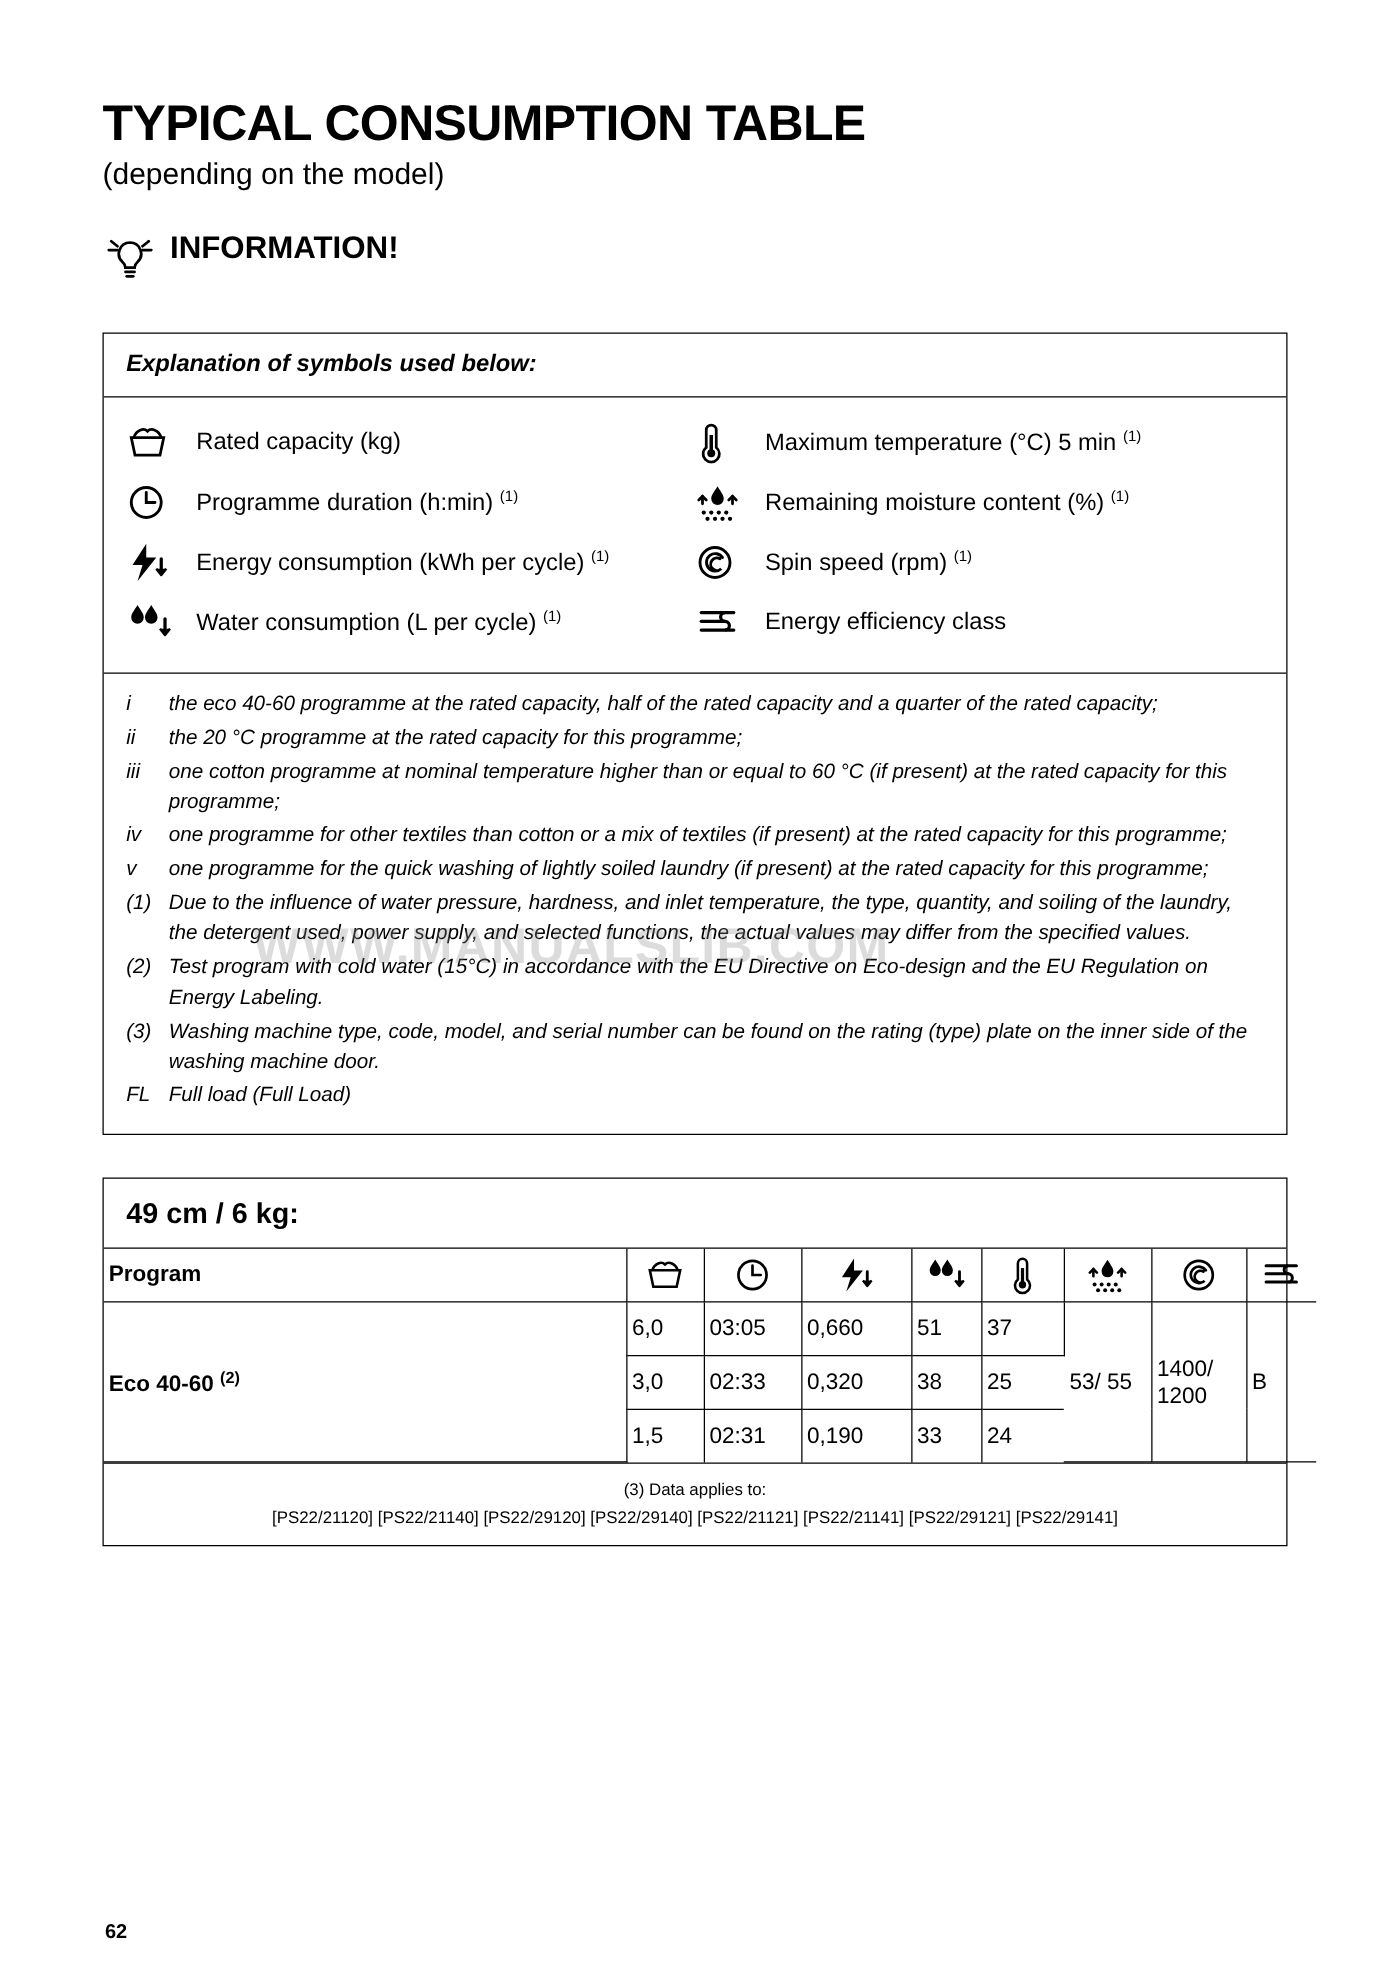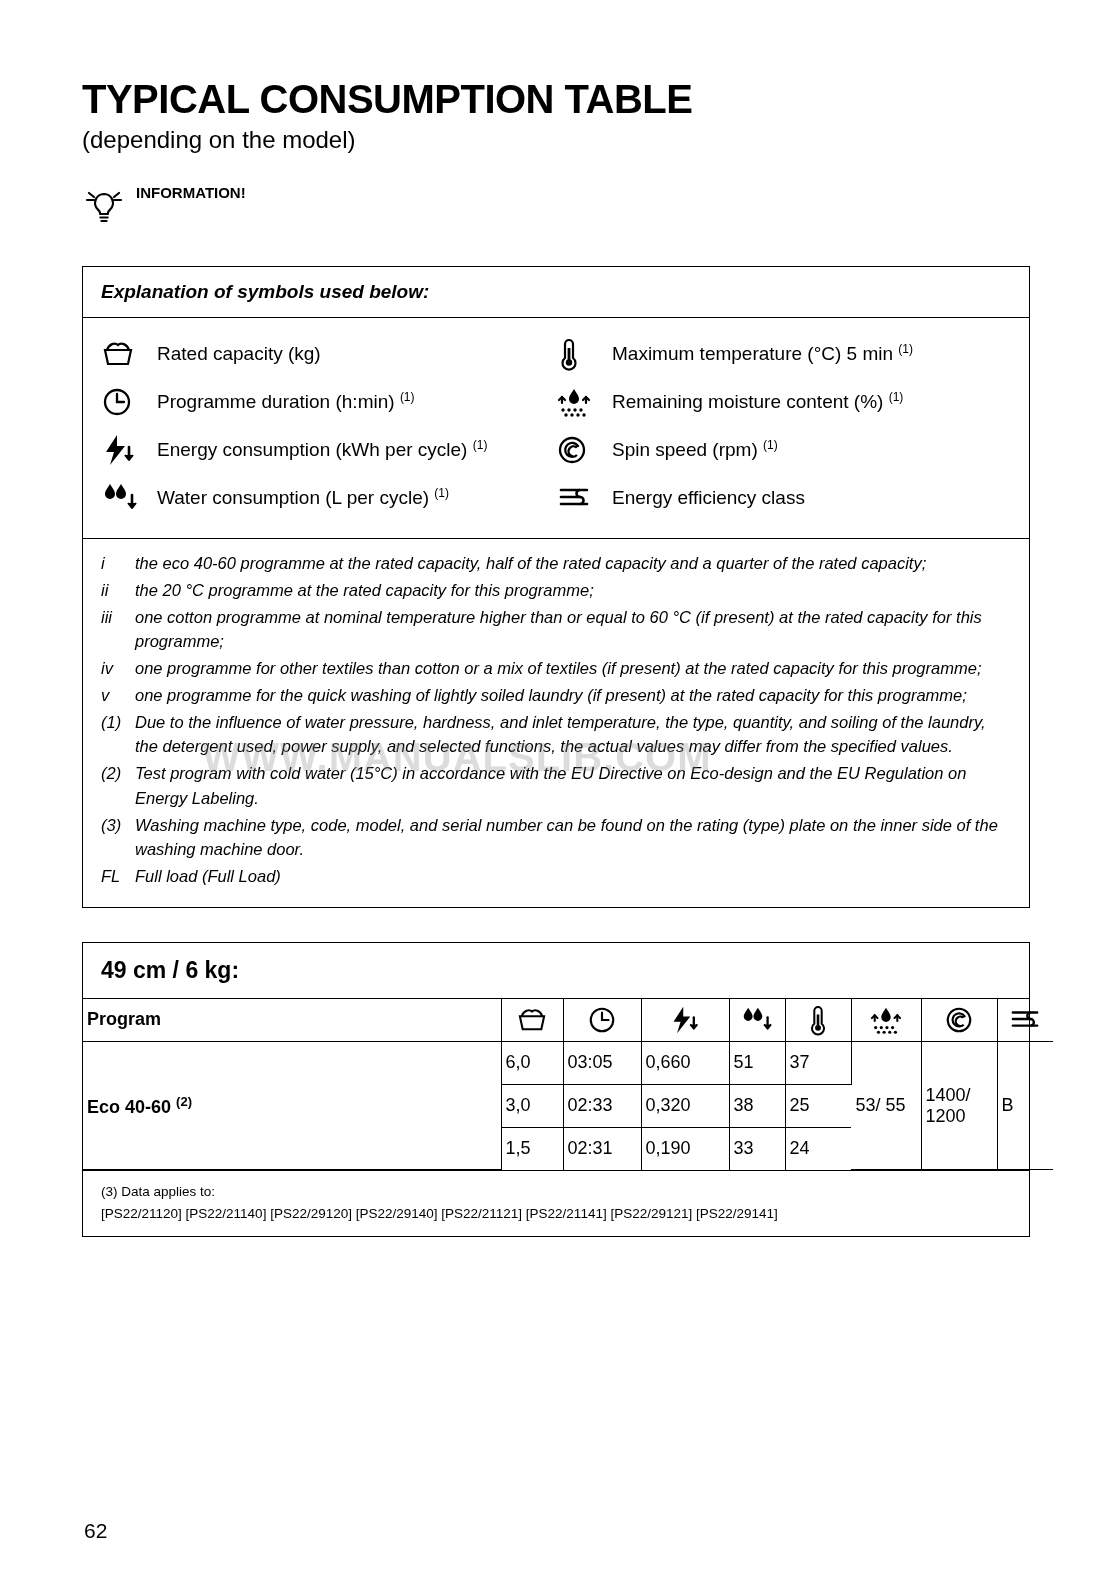--- a/index.html
+++ b/index.html
@@ -57,21 +57,21 @@
   }
   .bulb-wrap {
     width: 54px;
     flex: 0 0 54px;
     padding-top: 2px;
   }
   .info-text {
     flex: 1;
   }
   .info-head {
-    font-size: 15px;
+    font-size: 25px;
     font-weight: bold;
     margin-bottom: 6px;
   }
   .info-body {
     font-size: 19px;
     line-height: 1.45;
   }
   
   .box {
     border: 1.5px solid #000;
@@ -174,26 +174,28 @@
   .icon-head .glyph {
     display: flex;
     align-items: center;
     justify-content: center;
   }
   .footer-note {
     border-top: 1.5px solid #000;
     padding: 10px 18px 12px 18px;
     font-size: 13.5px;
     line-height: 1.6;
+    text-align: center;
   }
   .pagenum {
     position: absolute;
     left: 84px;
-    bottom: 44px;
-    font-size: 21px;
+    bottom: 32px;
+    font-size: 16px;
+    font-weight: bold;
   }
   svg { display: block; }
 </style>
 </head>
 <body>
 
 <div class="page">
 
   <div class="watermark">WWW.MANUALSLIB.COM</div>
 

